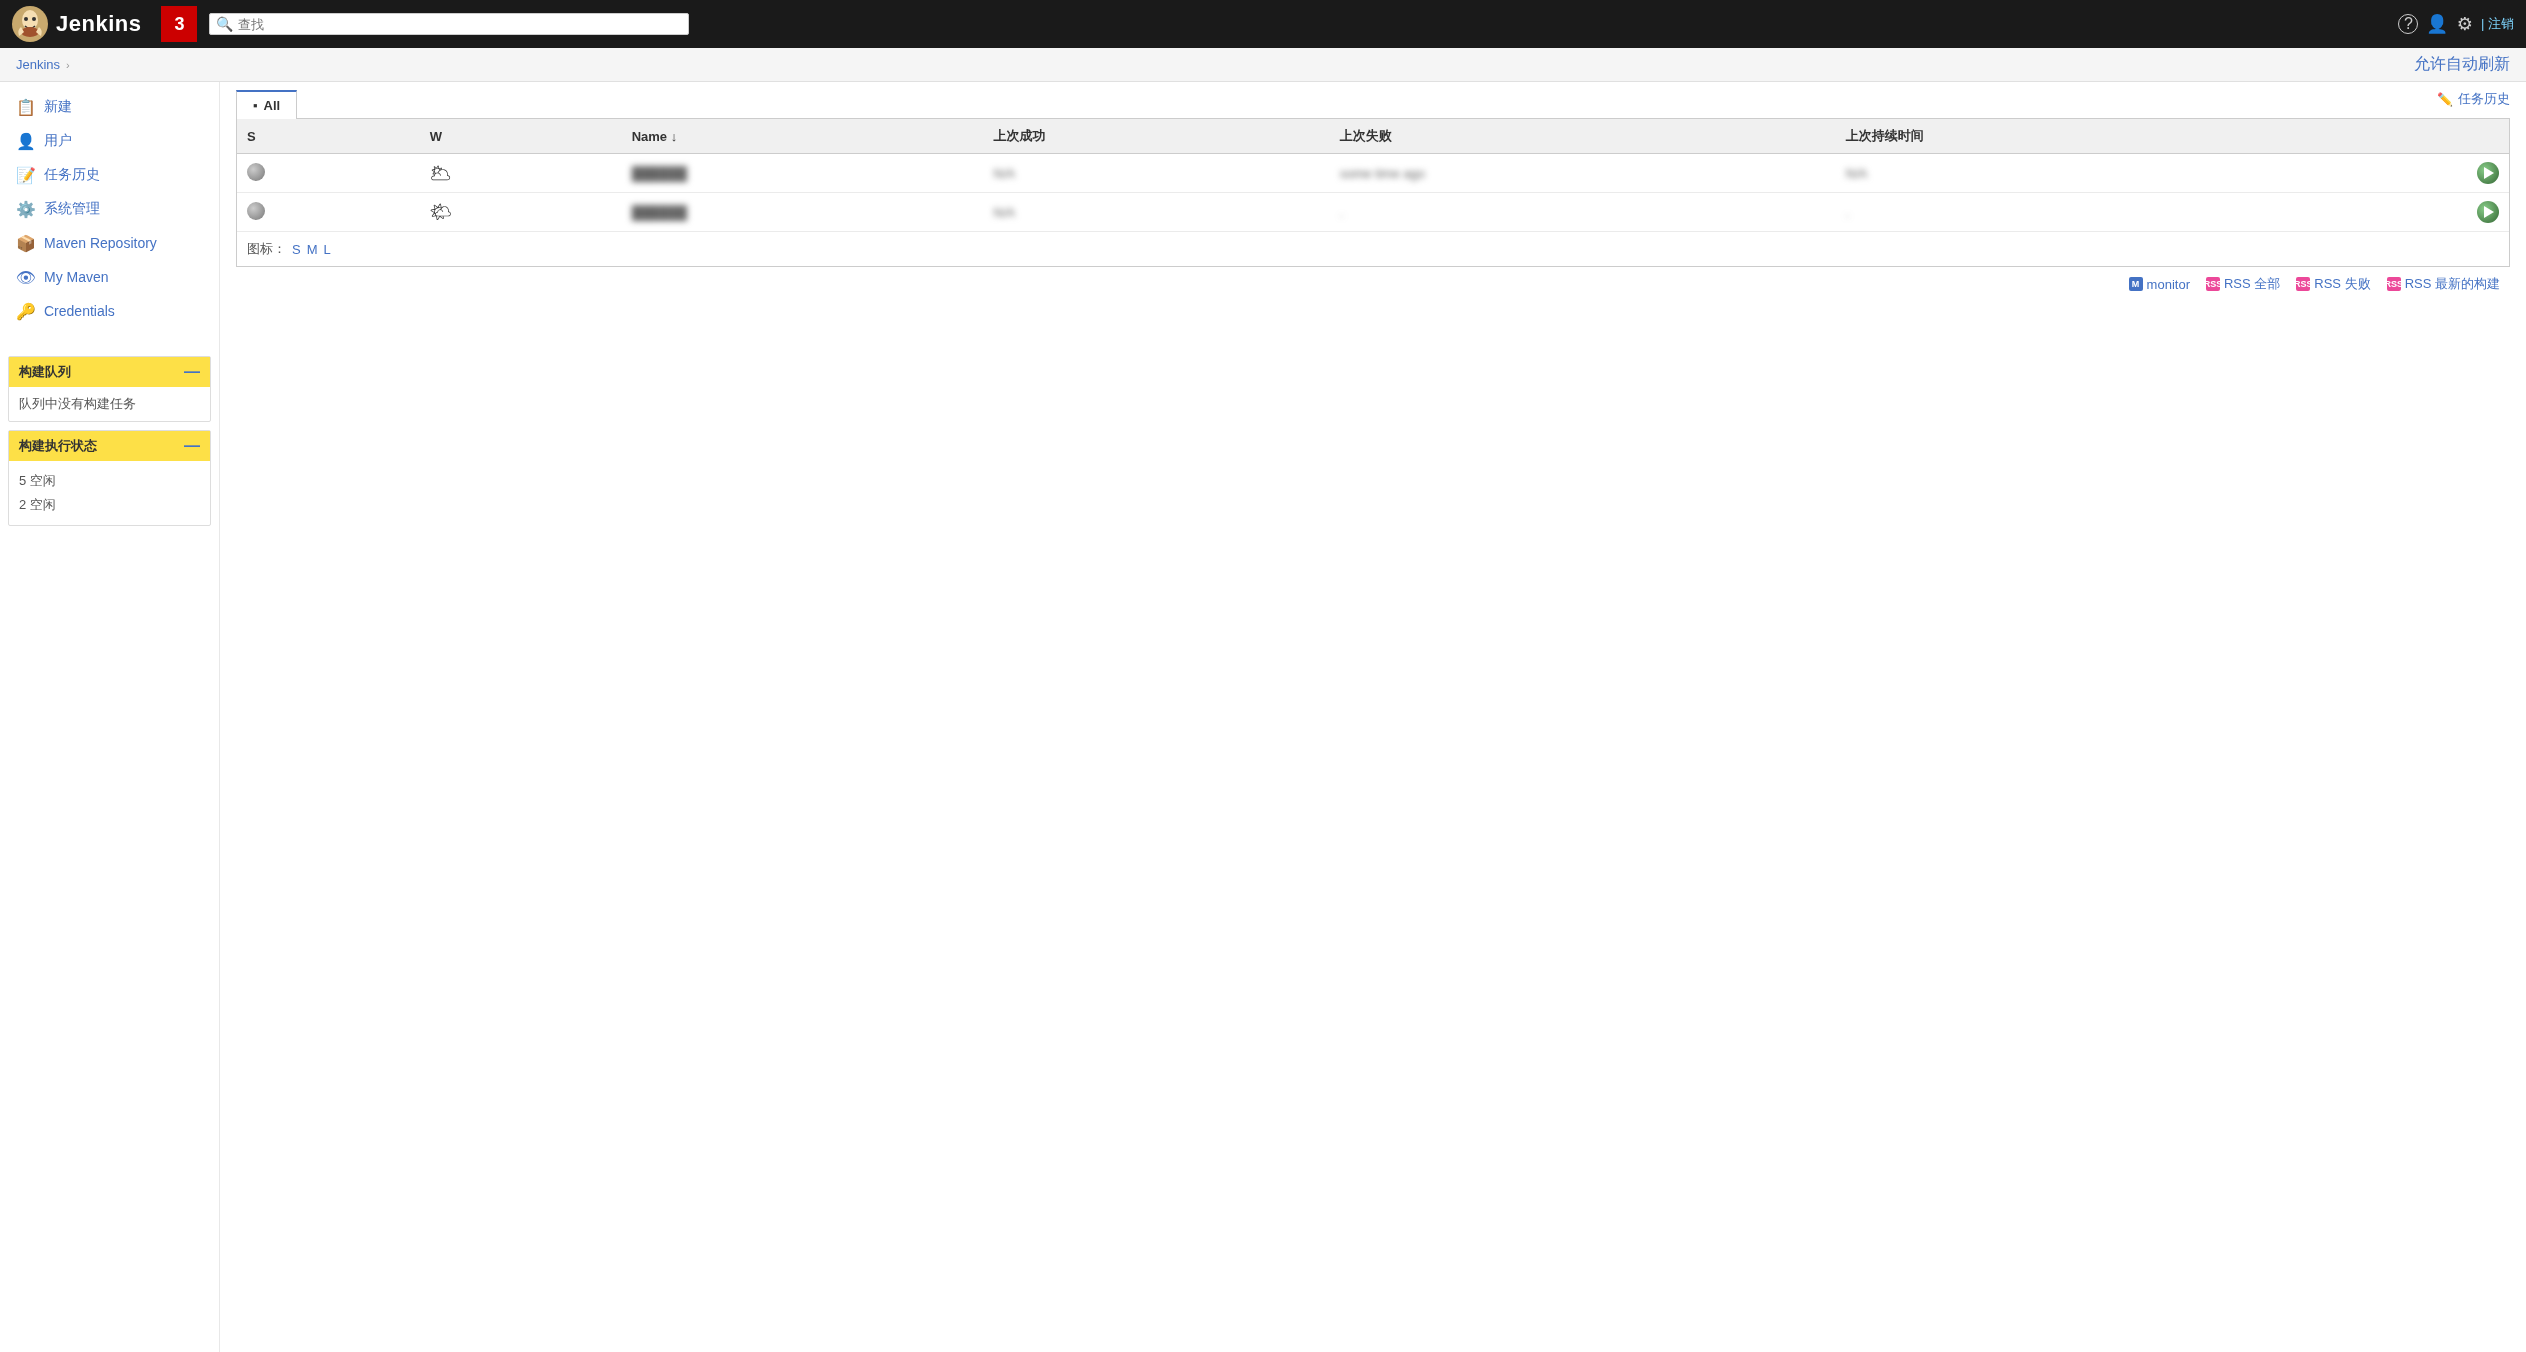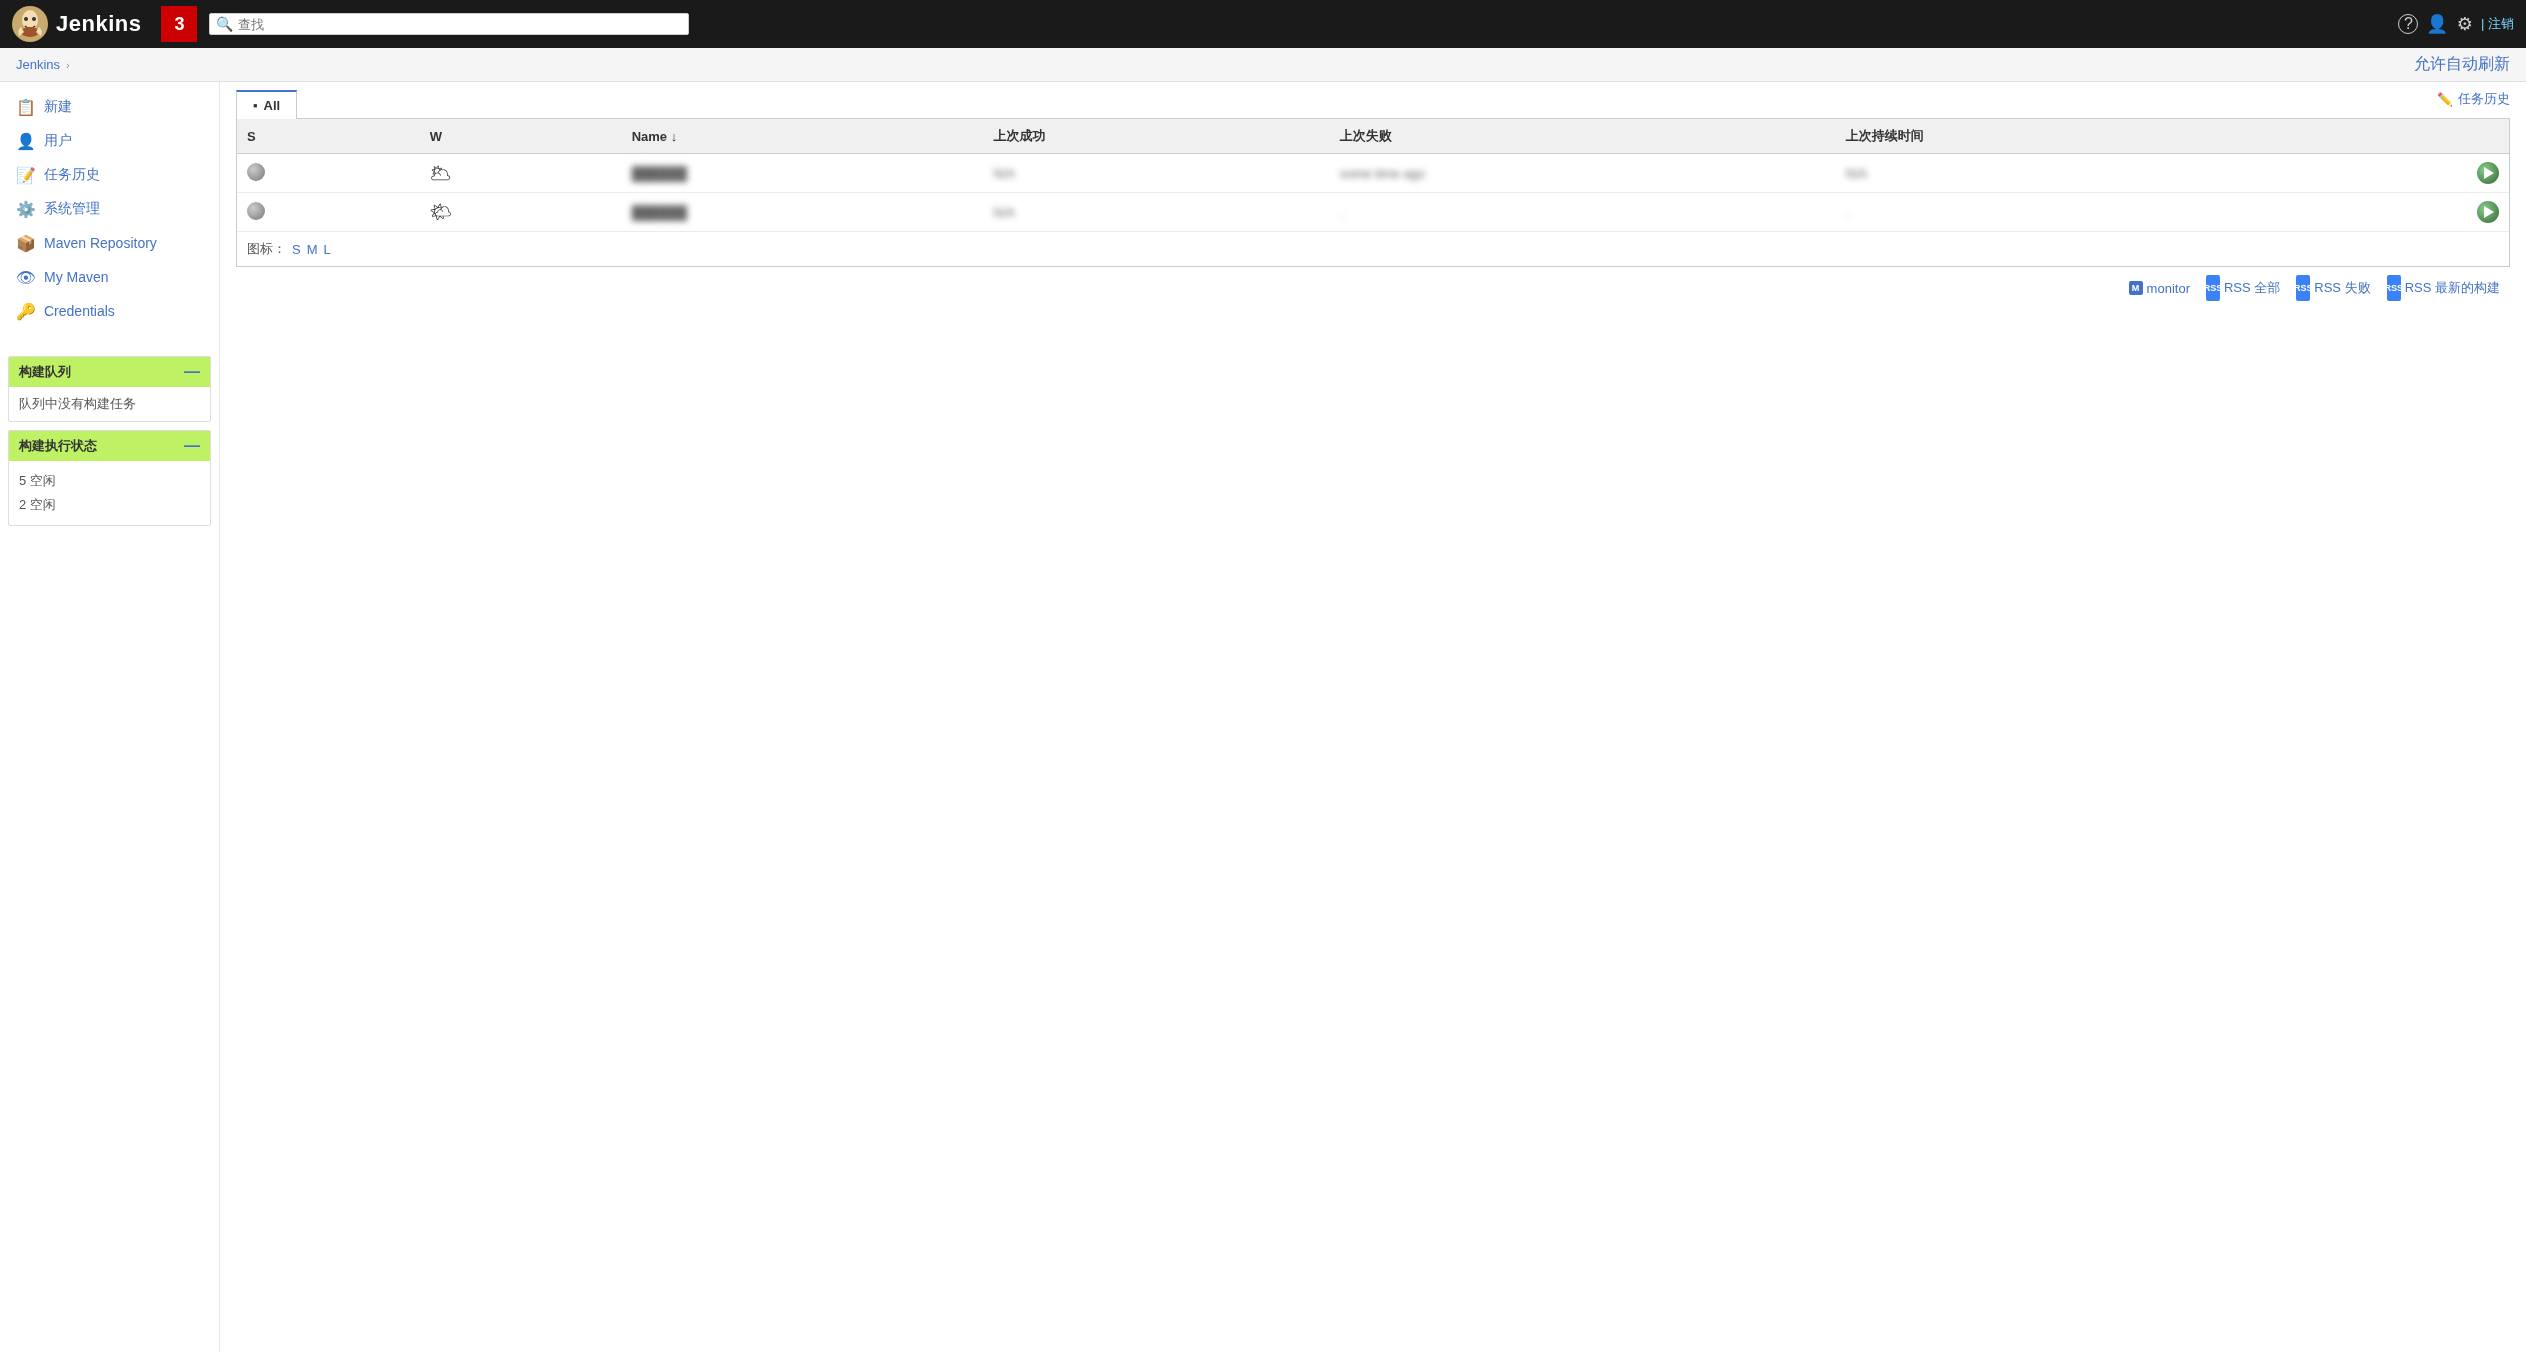--- a/index.html
+++ b/index.html
@@ -157,21 +157,21 @@
 
     
     .sidebar-panel {
       margin: 8px 0;
       border: 1px solid #ddd;
       border-radius: 2px;
       margin-left: 8px;
       margin-right: 8px;
     }
     .sidebar-panel-header {
-      background: #bef264;
+      background: #fde047;
       padding: 6px 10px;
       font-size: 13px;
       font-weight: bold;
       color: #333;
       display: flex;
       align-items: center;
       justify-content: space-between;
     }
     .panel-collapse-icon {
       color: #4472c4;
@@ -334,23 +334,23 @@
     .rss-link {
       display: flex;
       align-items: center;
       gap: 4px;
       color: #4472c4;
       text-decoration: none;
       font-size: 13px;
     }
     .rss-icon {
       width: 14px;
-      height: 26px;
+      height: 14px;
       border-radius: 2px;
-      background: #3b82f6;
+      background: #ec4899;
       display: flex;
       align-items: center;
       justify-content: center;
       font-size: 9px;
       color: #fff;
       font-weight: bold;
     }
     .rss-icon-blue {
       width: 14px;
       height: 14px;

